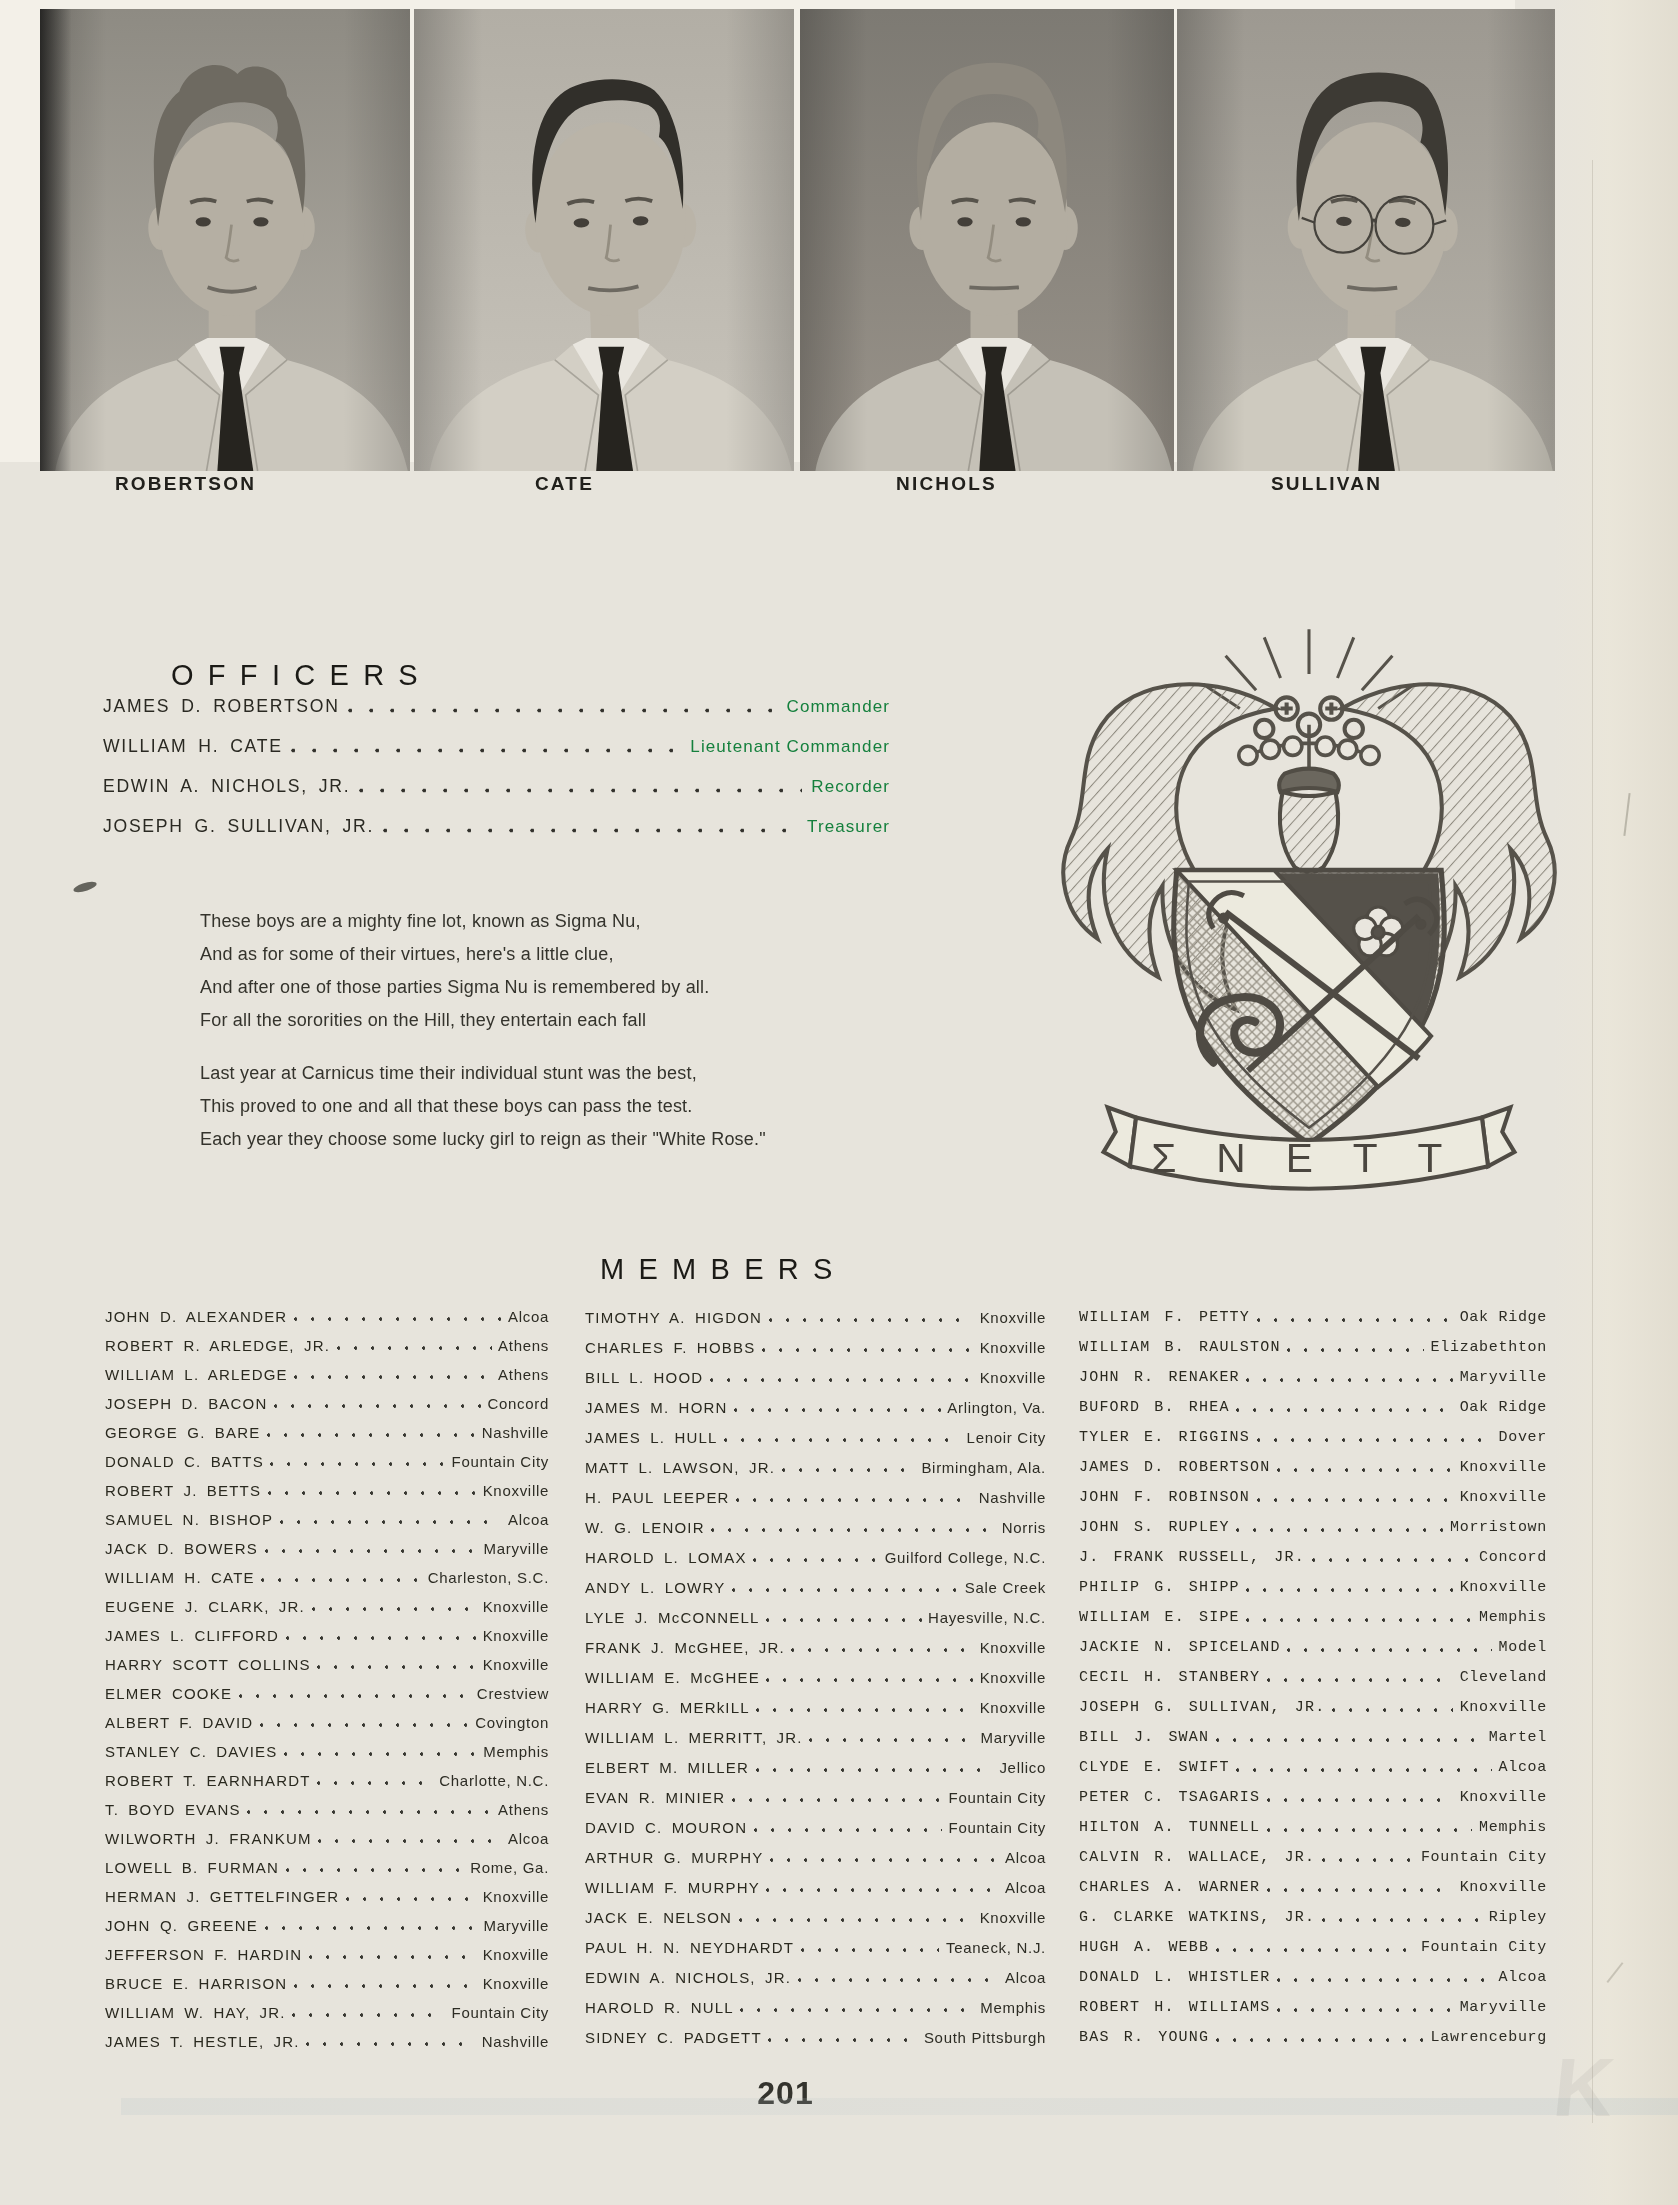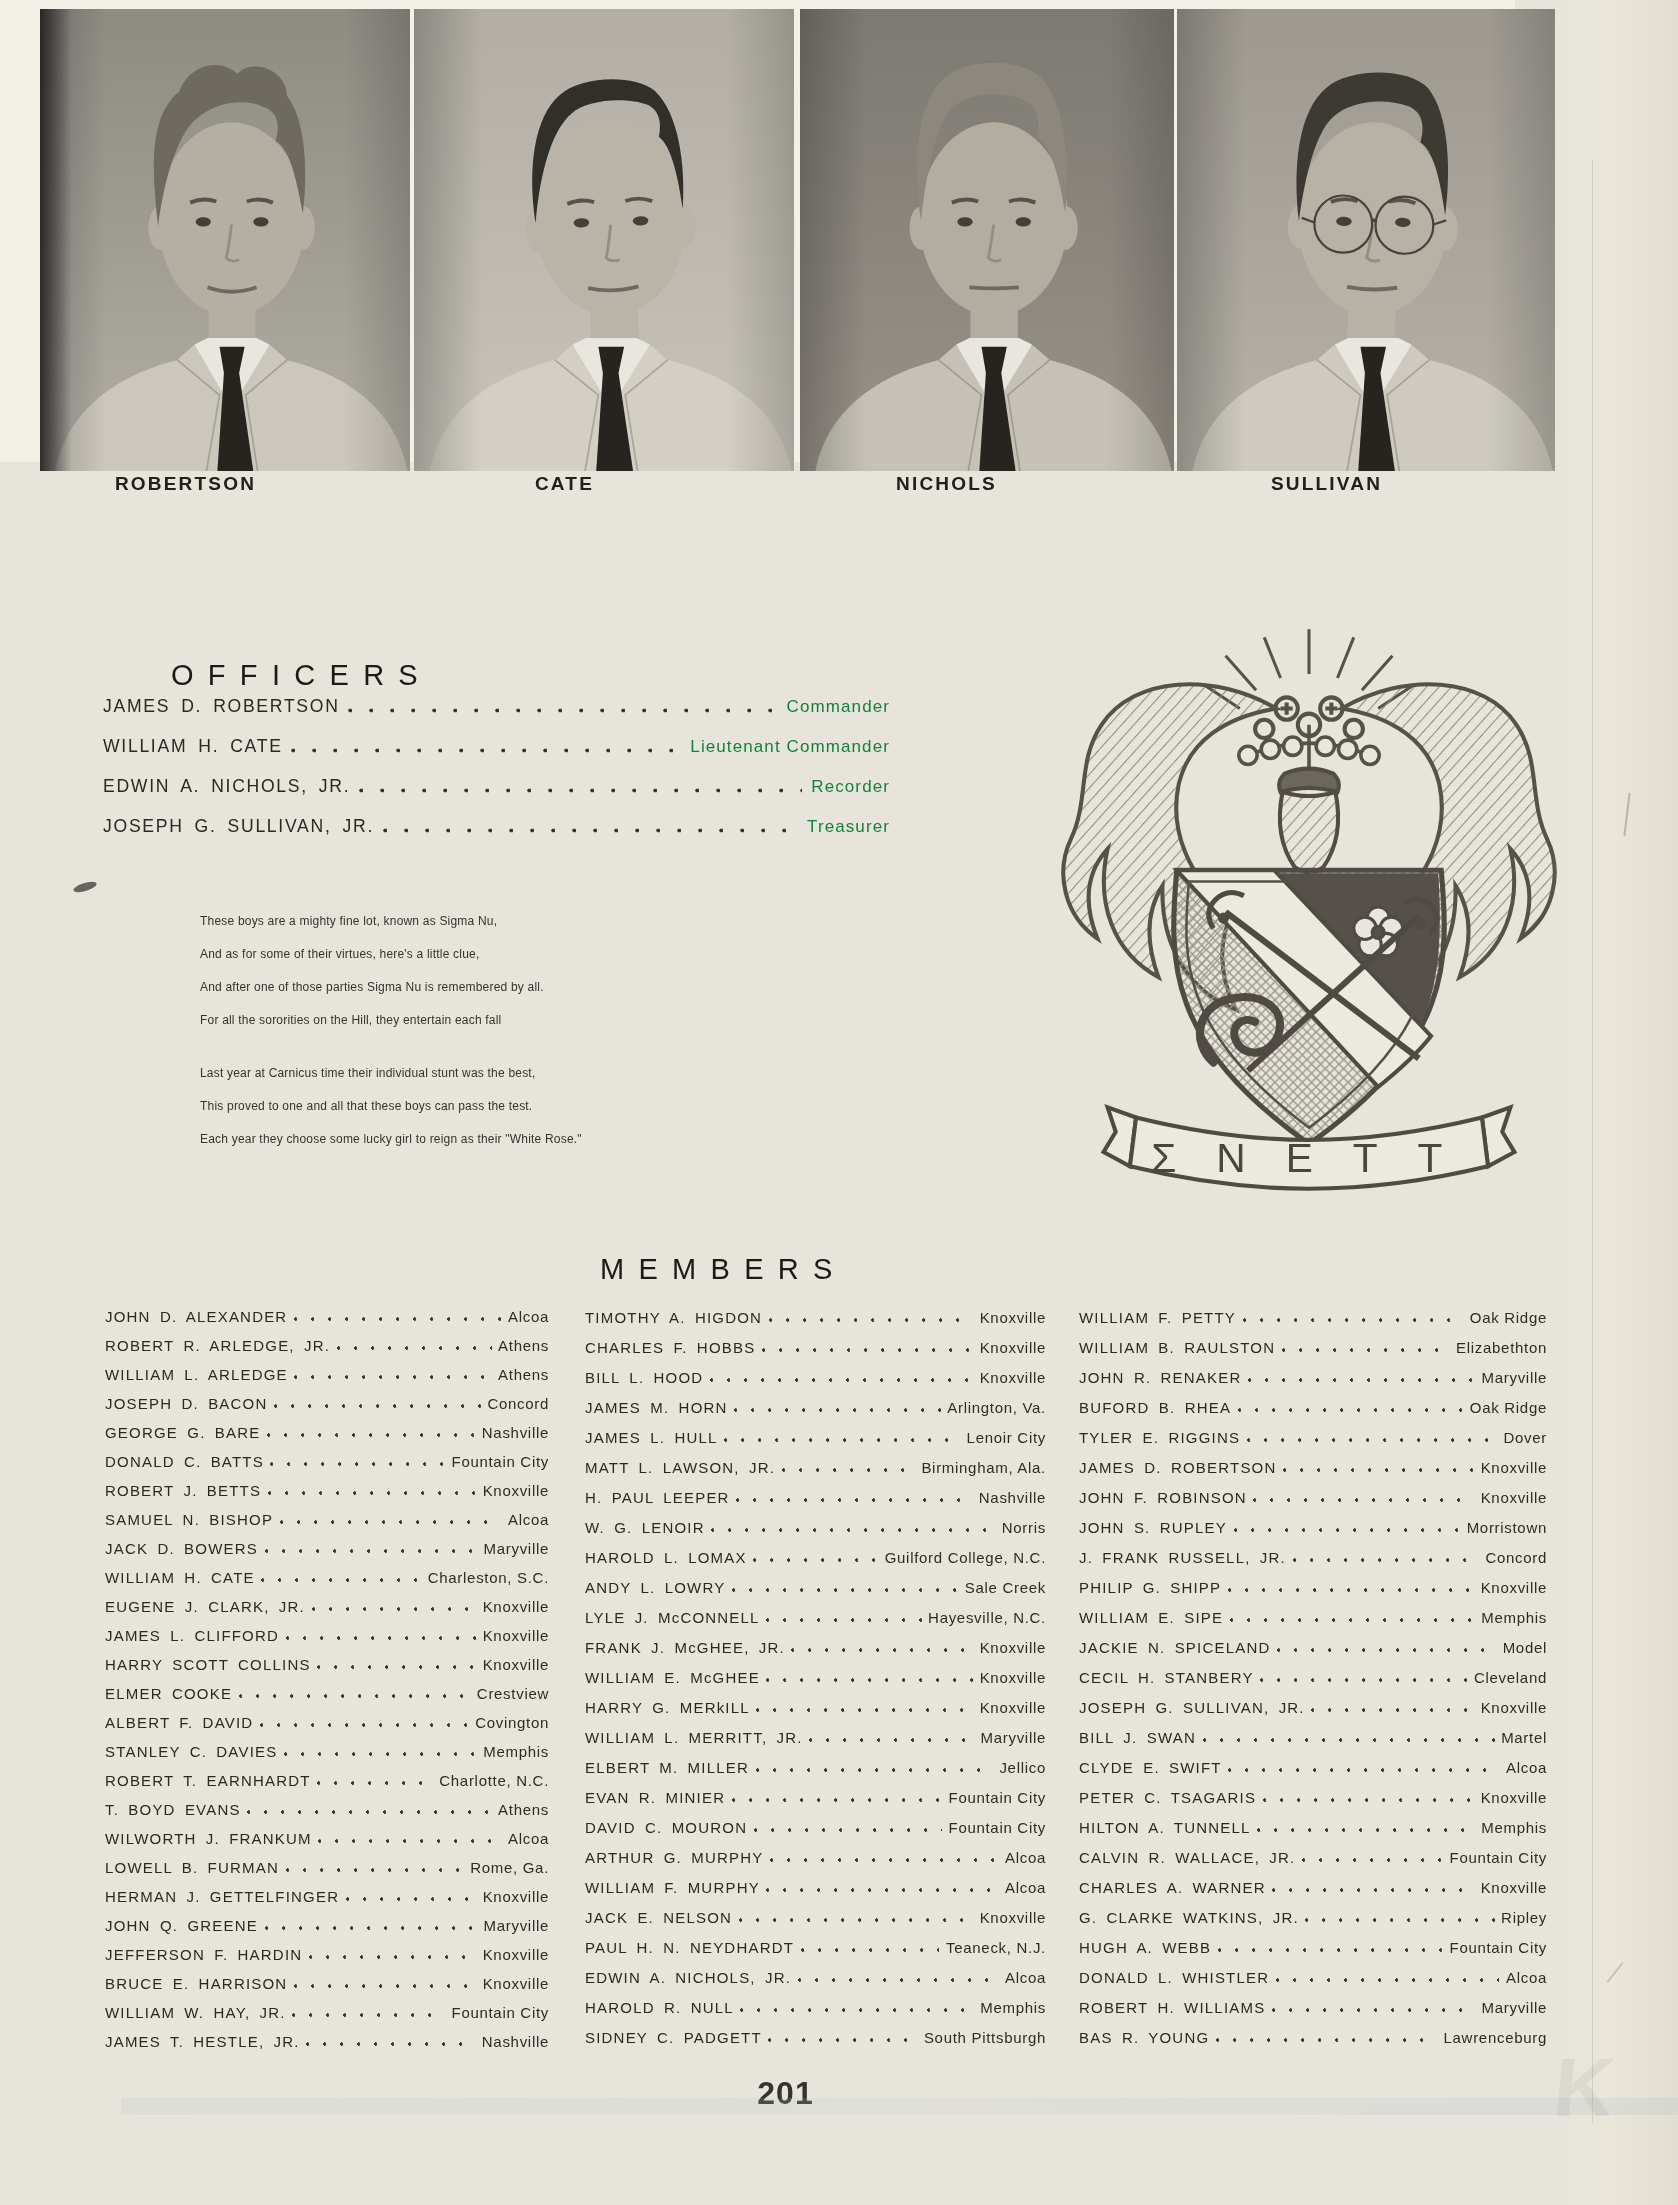--- a/index.html
+++ b/index.html
@@ -28,29 +28,29 @@
   #members-heading{left:600px;top:1253px;width:463px;}
   
   #officers-list{position:absolute;left:103px;top:679px;width:787px;}
   .officer-row{display:flex;align-items:flex-end;height:40px;}
   .o-name{font-size:17.6px;letter-spacing:1.7px;word-spacing:4.4px;white-space:nowrap;padding-bottom:2.2px;color:#2a2922;}
   .o-title{font-size:17px;letter-spacing:1.1px;white-space:nowrap;padding-bottom:2.2px;color:#15803d;}
   .leader{flex:1 1 auto;min-width:22px;height:6.6px;margin:0 8.8px 5.5px 8.8px;
     background-image:radial-gradient(circle at 2.2px 3.3px,#33322d 1.7px,rgba(0,0,0,0) 2.1px);
     background-size:21px 6.6px;background-repeat:repeat-x;background-position:left bottom;}
   
-  #poem{position:absolute;left:200px;top:905px;font-size:12px;line-height:33px;color:#34332c;letter-spacing:0.2px;}
+  #poem{position:absolute;left:200px;top:905px;font-size:18px;line-height:33px;color:#34332c;letter-spacing:0.2px;}
   .stanza{margin:0 0 20px 0;}
   
   .crest{position:absolute;left:1014px;top:610px;width:590px;height:602px;}
   
   .members-col{position:absolute;top:1297px;}
   #members-col-0{left:105px;width:444px;--rh:29px;}
   #members-col-1{left:585px;width:461px;--rh:30px;}
-  #members-col-2{left:1079px;width:468px;--rh:30px;}
+  #members-col-2{left:1079px;width:468px;font-family:Liberation Mono, monospace;--rh:30px;}
   .member-row{display:flex;align-items:flex-end;height:var(--rh);}
   .member-row .leader{margin:0 6.6px 4.4px 6.6px;height:5.5px;
     background-image:radial-gradient(circle at 1.7px 2.8px,#3a3933 1.4px,rgba(0,0,0,0) 1.8px);
     background-size:17px 5.5px;}
   .m-name{font-size:15px;letter-spacing:1.2px;word-spacing:3.9px;white-space:nowrap;color:#2a291f;padding-bottom:1.1px;}
   .m-city{font-size:15px;letter-spacing:0.7px;white-space:nowrap;color:#2d2c24;padding-bottom:1.1px;}
   
   #page-number{position:absolute;left:733px;top:2075px;width:105px;text-align:center;
     font-size:32px;font-weight:700;letter-spacing:1.1px;color:#34332d;}
   

